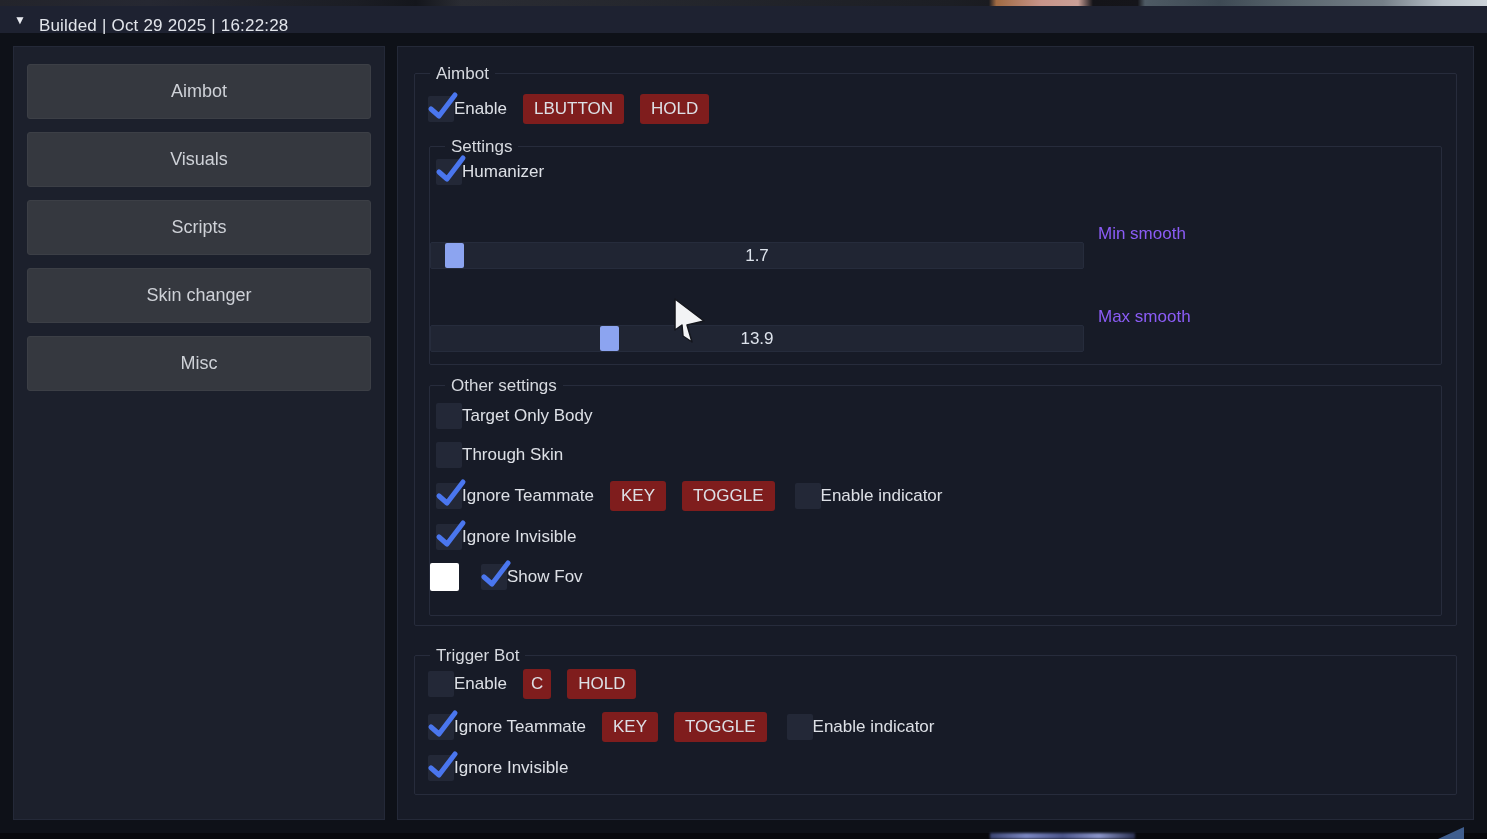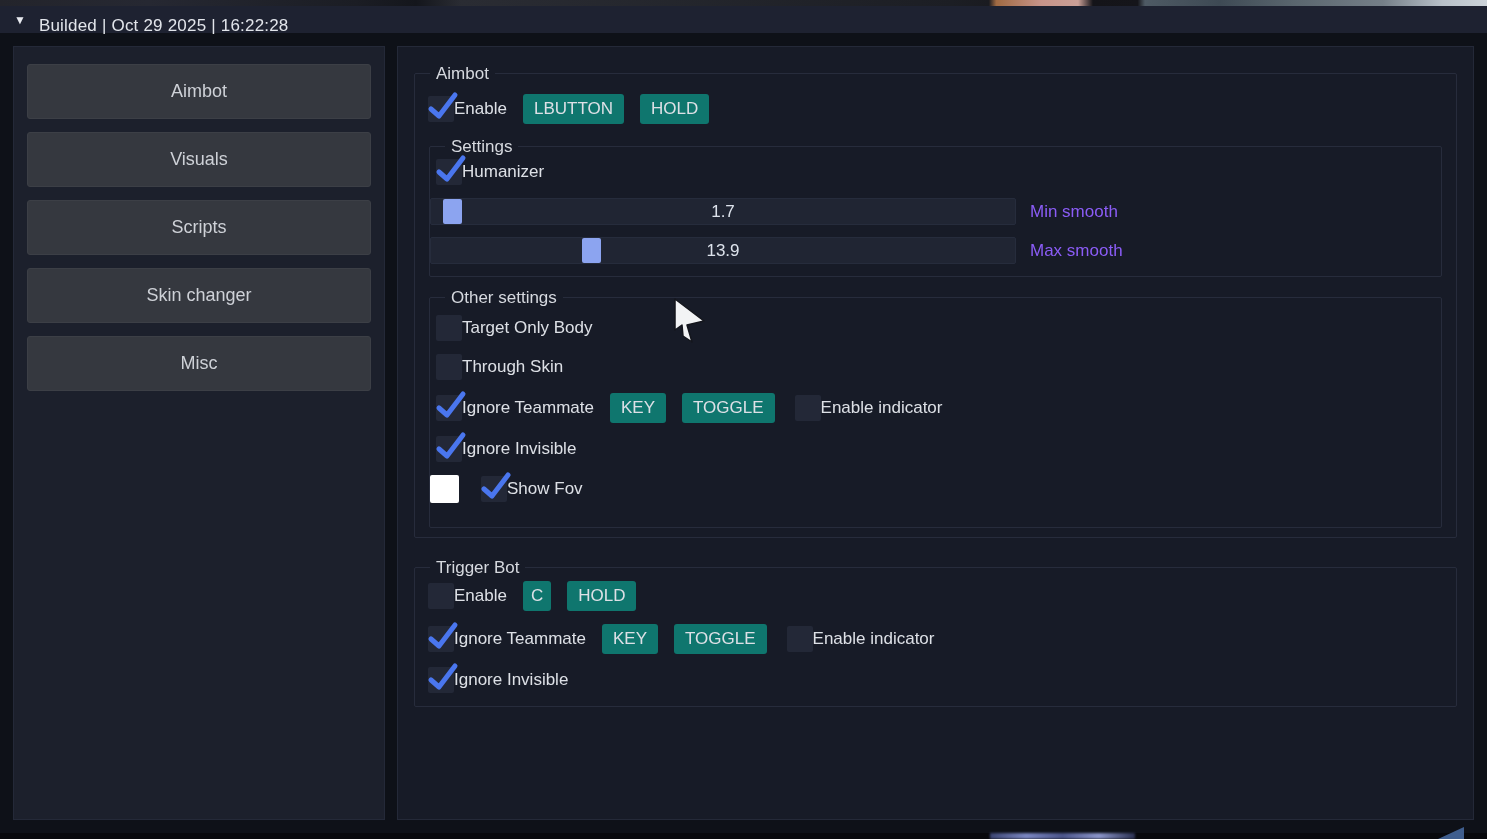--- a/index.html
+++ b/index.html
@@ -97,32 +97,32 @@
     overflow:visible;
   }
   .checkbox.checked .check-icon{ display:block; }
   .check-icon polyline{
     fill:none; stroke:#4a76ee; stroke-width:5;
     stroke-linecap:round; stroke-linejoin:round;
   }
 
   .btn{
     height:30px; padding:0 11px; margin-left:16px;
-    background:#0f766e; border-radius:3px;
+    background:#7f1d1d; border-radius:3px;
     display:flex; align-items:center;
     font-size:17px; color:#dde0e6; white-space:nowrap; cursor:default;
   }
   .btn.narrow{ padding:0 8px; }
   .indicator-gap{ margin-left:20px; }
 
   .slider-row{ display:flex; align-items:center; margin-bottom:12px; }
   .slider-row:last-child{ margin-bottom:0; }
   .slider{
-    position:relative; width:586px; height:27px;
-    background:#202533; border:1px solid #262c3c; border-radius:2px;
+    position:relative; width:654px; height:27px;
+    background:#202533; border:1px solid #262c3c; border-radius:2px;margin-top:44px;
   }
   .slider-handle{
     position:absolute; top:0; width:19px; height:25px;
     background:#8ca4f0; border-radius:2px; z-index:1;
   }
   .slider-value{
     position:absolute; left:0; right:0; top:0; z-index:2;
     text-align:center; line-height:25px;
     font-size:17px; color:#dde3ec;
   }

